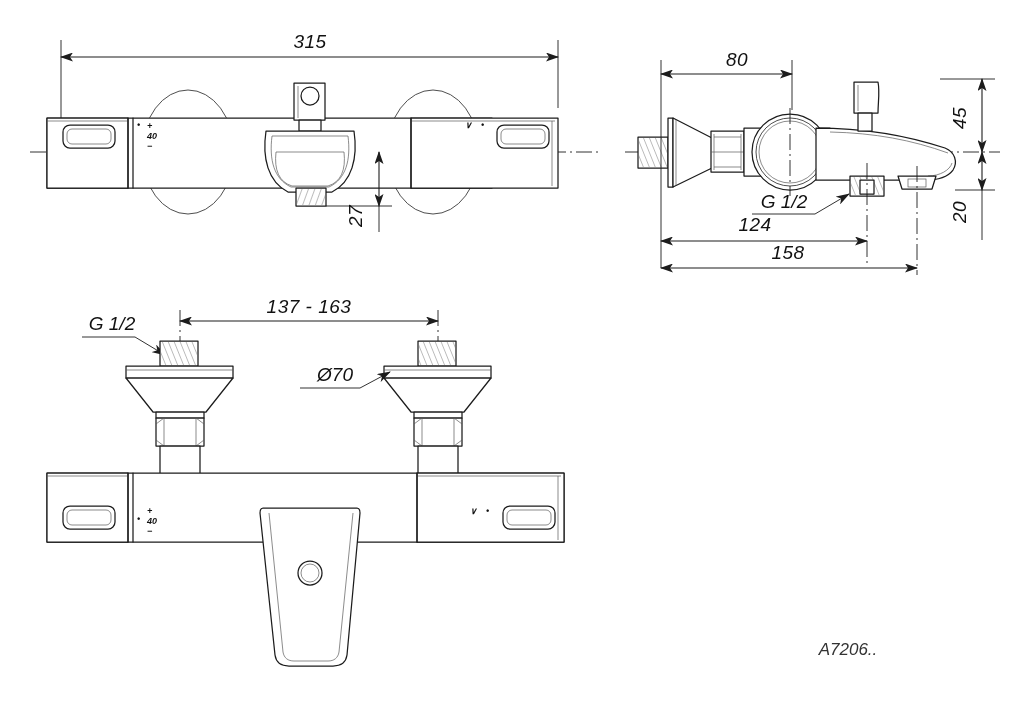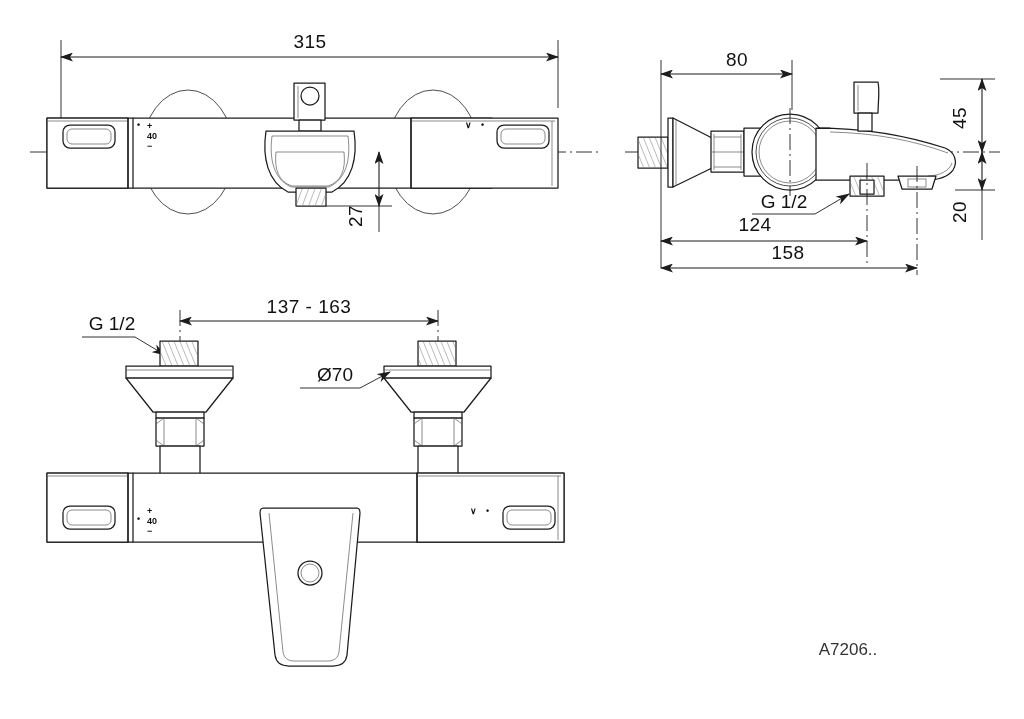--- a/index.html
+++ b/index.html
@@ -11,20 +11,21 @@
   body {
     font-family: "Liberation Sans", sans-serif;
     color: #1a1a1a;
   }
   #sheet {
     position: relative;
     width: 1024px;
     height: 719px;
     background: #ffffff;
     overflow: hidden;
+    font-style: italic;
   }
   #drawing {
     position: absolute;
     left: 0;
     top: 0;
     width: 1024px;
     height: 719px;
   }
   .dim-text {
     font-family: "Liberation Sans", sans-serif;

